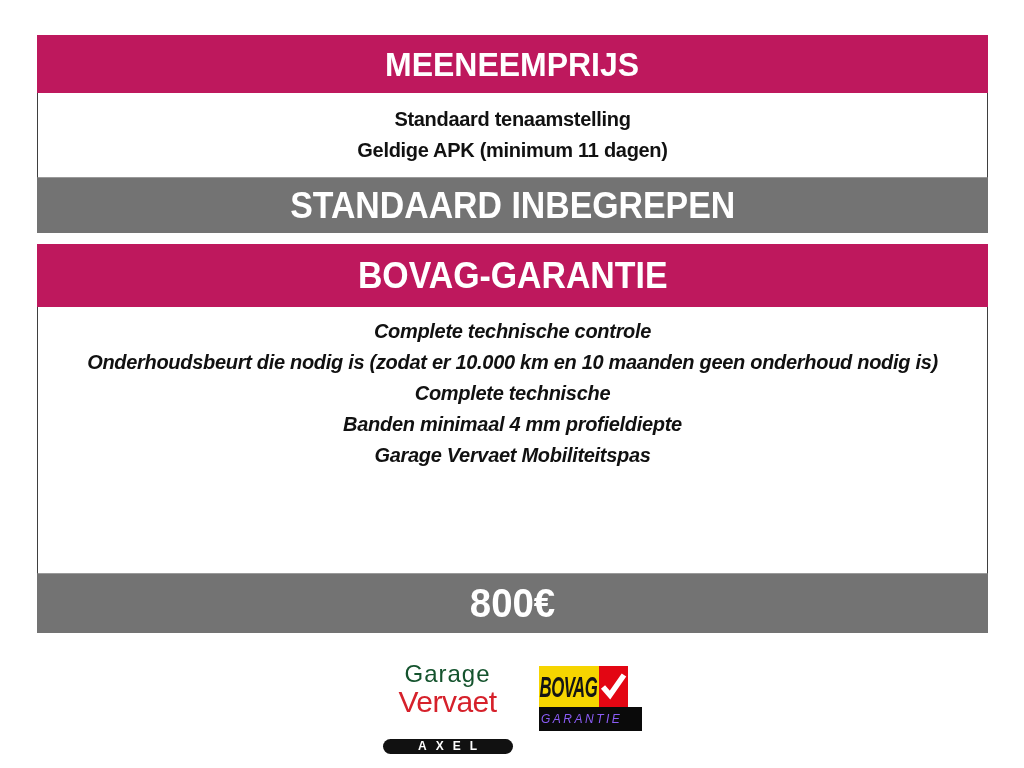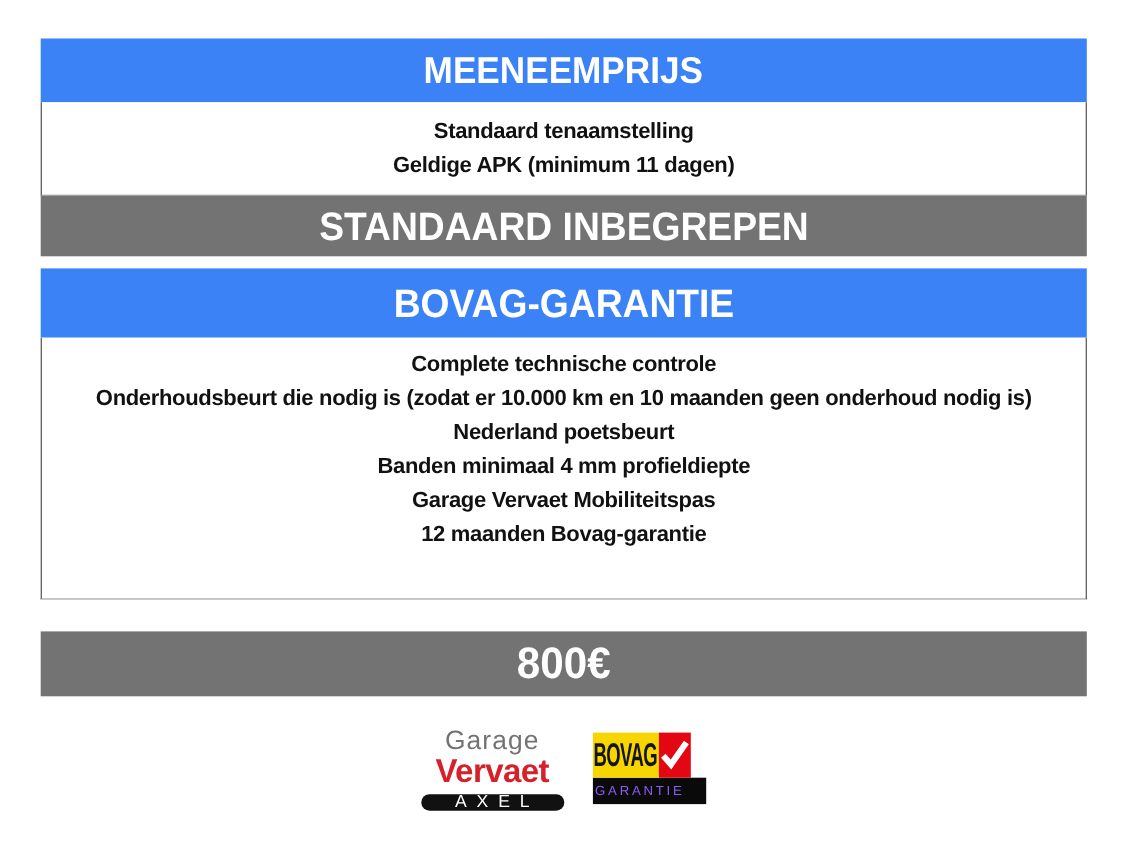--- a/index.html
+++ b/index.html
@@ -17,21 +17,21 @@
 
   
   .band {
     position: absolute;
     left: 37px;
     width: 951px;
     text-align: center;
   }
 
   .band-black {
-    background: #3b82f6;
+    background: #be185d;
     color: #ffffff;
     display: flex;
     align-items: center;
     justify-content: center;
   }
   .band-red {
     background: #737373;
     color: #ffffff;
     display: flex;
     align-items: center;
@@ -74,69 +74,69 @@
     line-height: 31px;
     letter-spacing: -0.3px;
     white-space: nowrap;
   }
 
   #mp-header { top: 35px;  height: 58px; }
   #mp-body   { top: 93px;  height: 85px; padding-top: 11px; }
   #mp-banner { top: 178px; height: 55px; }
 
   #bg-header { top: 244px; height: 63px; }
-  #bg-body   { top: 307px; height: 238px; padding-top: 9px; }
+  #bg-body   { top: 307px; height: 267px; padding-top: 9px; font-style: italic; }
   #bg-banner { top: 574px; height: 59px; }
 
   
   .logo-row {
     position: absolute;
     top: 656px;
     left: 0;
     width: 100%;
     display: flex;
     justify-content: center;
     align-items: flex-start;
     gap: 26px;
   }
 
   
   .gv-logo { width: 130px; }
   .gv-top {
     font-size: 24px;
-    color: #737373;
+    color: #14532d;
     text-align: center;
     letter-spacing: 1px;
     line-height: 26px;
     margin-top: 5px;
   }
   .gv-name {
     font-size: 30px;
-    font-weight: bold;
+    font-weight: normal;
     color: #d6212b;
     text-align: center;
     line-height: 30px;
     letter-spacing: -0.5px;
   }
   .gv-pill {
-    margin-top: 5px;
+    margin-top: 22px;
     height: 15px;
     background: #111111;
     border-radius: 8px;
     color: #ffffff;
-    font-size: 16px;
-    font-weight: normal;
+    font-size: 12px;
+    font-weight: bold;
     letter-spacing: 9px;
     text-indent: 9px;
     line-height: 15px;
     text-align: center;
   }
 
   
-  .bovag-logo { width: 103px; margin-top: 10px; }
+  .bovag-logo { width: 103px; margin-top: 10px; font-style: italic; }
   .bovag-top { display: flex; height: 41px; }
   .bovag-yellow {
     width: 60px;
     background: #f6d500;
     display: flex;
     align-items: center;
     justify-content: center;
     overflow: hidden;
   }
   .bovag-brand {
@@ -183,24 +183,23 @@
     <span class="banner-text">STANDAARD INBEGREPEN</span>
   </div>
 
   <div class="band band-black" id="bg-header">
     <span class="hdr-text">BOVAG-GARANTIE</span>
   </div>
 
   <div class="band band-white" id="bg-body">
     <div class="body-line">Complete technische controle</div>
     <div class="body-line">Onderhoudsbeurt die nodig is (zodat er 10.000 km en 10 maanden geen onderhoud nodig is)</div>
-    <div class="body-line">Nederland poetsbeurt</div>
+    <div class="body-line">Complete technische</div>
     <div class="body-line">Banden minimaal 4 mm profieldiepte</div>
     <div class="body-line">Garage Vervaet Mobiliteitspas</div>
-    <div class="body-line">12 maanden Bovag-garantie</div>
   </div>
 
   <div class="band band-red" id="bg-banner">
     <span class="price-text">800€</span>
   </div>
 
   <div class="logo-row">
 
     <div class="gv-logo">
       <div class="gv-top">Garage</div>

